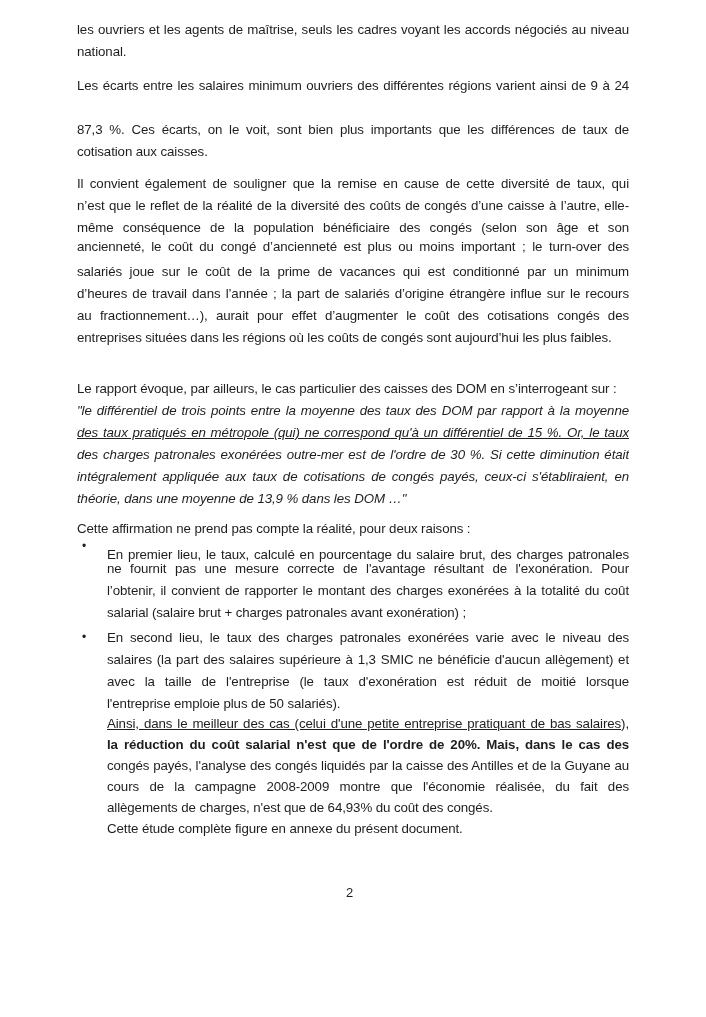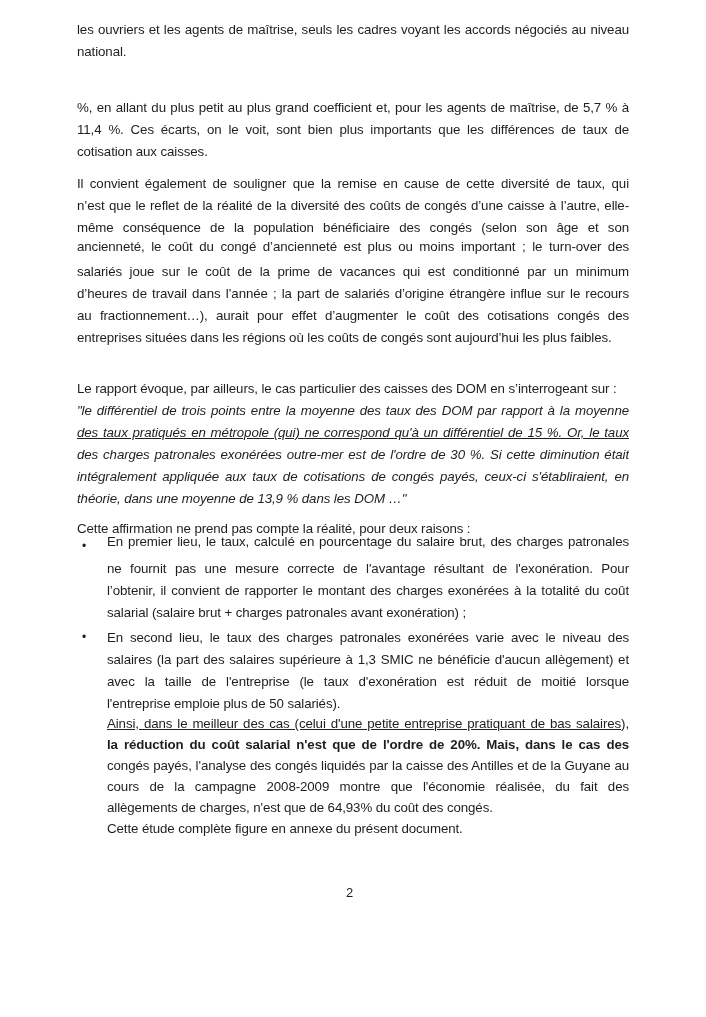--- a/index.html
+++ b/index.html
@@ -15,22 +15,22 @@
   .pnum { position: absolute; left: 346px; top: 883px; font-size: 13px; line-height: 19px; }
 </style>
 </head>
 <body>
 
 <div class="page">
 
   <div class="line just" style="top: 20px; white-space: normal; height: 19px; overflow: hidden;">les ouvriers et les agents de maîtrise, seuls les cadres voyant les accords négociés au niveau</div>
   <div class="line" style="top:42px">national.</div>
 
-  <div class="line just" style="top: 98px; white-space: normal; height: 19px; overflow: hidden;">%, en allant du plus petit au plus grand coefficient et, pour les agents de maîtrise, de 5,7 % à</div>
-  <div class="line just" style="top: 120px; white-space: normal; height: 19px; overflow: hidden;">11,4 %. Ces écarts, on le voit, sont  bien plus importants que les différences de taux de</div>
+  <div class="line just" style="top: 76px; white-space: normal; height: 19px; overflow: hidden;">Les écarts entre les salaires minimum ouvriers des différentes régions varient ainsi de 9 à 24</div>
+  <div class="line just" style="top: 120px; white-space: normal; height: 19px; overflow: hidden;">87,3 %. Ces écarts, on le voit, sont  bien plus importants que les différences de taux de</div>
   <div class="line" style="top:142px">cotisation aux caisses.</div>
 
   <div class="line just" style="top: 174px; white-space: normal; height: 19px; overflow: hidden;">Il convient également de souligner que la remise en cause de cette diversité de taux, qui</div>
   <div class="line just" style="top: 196px; white-space: normal; height: 19px; overflow: hidden;">n’est que le reflet de la réalité de la diversité des coûts de congés d’une caisse à l’autre, elle-</div>
   <div class="line just" style="top: 218px; white-space: normal; height: 19px; overflow: hidden;">même conséquence de la population bénéficiaire des congés (selon son âge et son</div>
   <div class="line just" style="top: 237px; white-space: normal; height: 19px; overflow: hidden;">ancienneté, le coût du congé d’ancienneté est plus ou moins important ; le turn-over des</div>
   <div class="line just" style="top: 262px; white-space: normal; height: 19px; overflow: hidden;">salariés joue sur le coût de la prime de vacances qui est conditionné par un minimum</div>
   <div class="line just" style="top: 284px; white-space: normal; height: 19px; overflow: hidden;">d’heures de travail dans l’année ; la part de salariés d’origine étrangère influe sur le recours</div>
   <div class="line just" style="top: 306px; white-space: normal; height: 19px; overflow: hidden;">au fractionnement…), aurait pour effet d’augmenter le coût des cotisations congés des</div>
   <div class="line" style="top:328px">entreprises situées dans les régions où les coûts de congés sont aujourd’hui les plus faibles.</div>
@@ -38,21 +38,21 @@
   <div class="line" style="top:379px">Le rapport évoque, par ailleurs, le cas particulier des caisses des DOM en s’interrogeant sur :</div>
   <div class="line just it" style="top: 401px; white-space: normal; height: 19px; overflow: hidden;">"le différentiel de trois points entre la moyenne des taux des DOM par rapport à la moyenne</div>
   <div class="line just it" style="top: 423px; white-space: normal; height: 19px; overflow: hidden; text-decoration: underline;">des taux pratiqués en métropole (qui) ne correspond qu'à un différentiel de 15 %. Or, le taux</div>
   <div class="line just it" style="top: 445px; white-space: normal; height: 19px; overflow: hidden;">des charges patronales exonérées outre-mer est de l'ordre de 30 %. Si cette diminution était</div>
   <div class="line just it" style="top: 467px; white-space: normal; height: 19px; overflow: hidden;">intégralement appliquée aux taux de cotisations de congés payés, ceux-ci s'établiraient, en</div>
   <div class="line it" style="top:489px">théorie, dans une moyenne de 13,9 % dans les DOM …"</div>
 
   <div class="line" style="top:519px">Cette affirmation ne prend pas compte la réalité, pour deux raisons :</div>
 
   <div class="bullet" style="top:537px">•</div>
-  <div class="line ind just" style="top: 532px; white-space: normal; height: 19px; overflow: hidden;">En premier lieu, le taux, calculé en pourcentage du salaire brut, des charges patronales</div>
+  <div class="line ind just" style="top: 545px; white-space: normal; height: 19px; overflow: hidden;">En premier lieu, le taux, calculé en pourcentage du salaire brut, des charges patronales</div>
   <div class="line ind just" style="top: 559px; white-space: normal; height: 19px; overflow: hidden;">ne fournit pas une mesure correcte de l'avantage résultant de l'exonération. Pour</div>
   <div class="line ind just" style="top: 581px; white-space: normal; height: 19px; overflow: hidden;">l’obtenir, il convient de rapporter le montant des charges exonérées à la totalité du coût</div>
   <div class="line ind" style="top:603px">salarial (salaire brut + charges patronales avant exonération) ;</div>
 
   <div class="bullet" style="top:628px">•</div>
   <div class="line ind just" style="top: 628px; white-space: normal; height: 19px; overflow: hidden;">En second lieu, le taux des charges patronales exonérées varie avec le niveau des</div>
   <div class="line ind just" style="top: 650px; white-space: normal; height: 19px; overflow: hidden;">salaires (la part des salaires supérieure à 1,3 SMIC ne bénéficie d'aucun allègement) et</div>
   <div class="line ind just" style="top: 672px; white-space: normal; height: 19px; overflow: hidden;">avec la taille de l'entreprise (le taux d'exonération est réduit de moitié lorsque</div>
   <div class="line ind" style="top:694px">l'entreprise emploie plus de 50 salariés).</div>
   <div class="line ind just" style="top: 714px; white-space: normal; height: 19px; overflow: hidden; text-decoration: underline;">Ainsi, dans le meilleur des cas (celui d'une petite entreprise pratiquant de bas salaires),</div>

